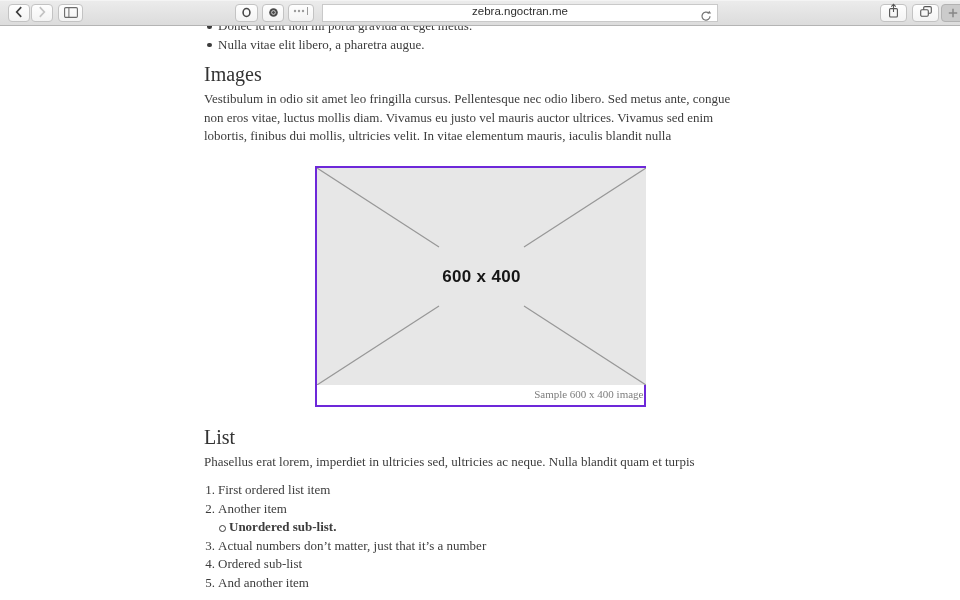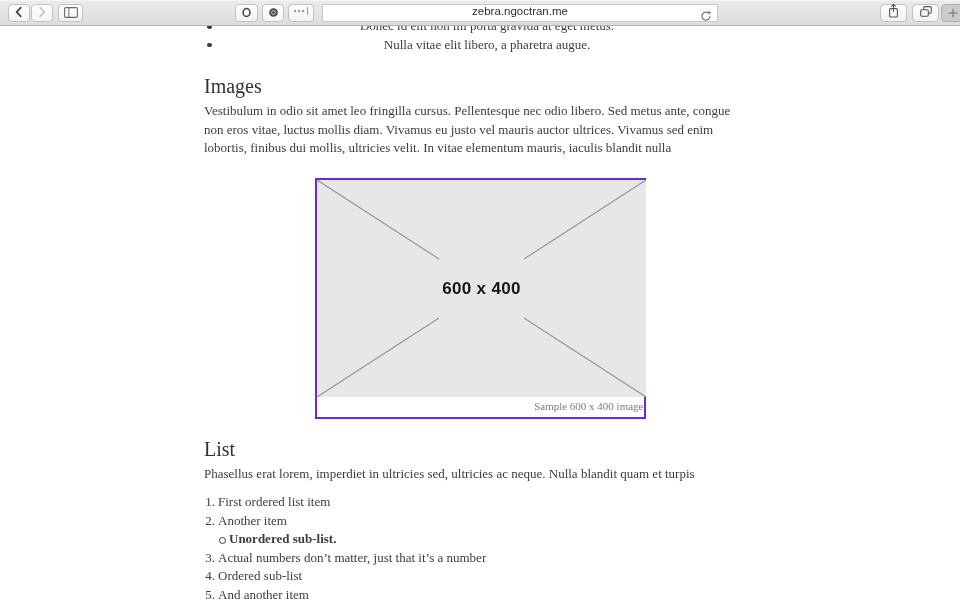--- a/index.html
+++ b/index.html
@@ -43,29 +43,29 @@
     overflow:hidden; background:#fff;
   }
   .content {
     width:552px; margin:-9px auto 0 auto;
     font-family:"Liberation Serif","DejaVu Serif",serif;
     font-size:13px; line-height:18.5px; color:#3c3c3c;
   }
   .content .line { white-space:nowrap; }
 
   ul.intro-list { list-style:none; }
-  ul.intro-list li { position:relative; padding-left:14px; white-space:nowrap;text-align:center; }
+  ul.intro-list li { position:relative; padding-left:14px; white-space:nowrap; }
   ul.intro-list li::before {
     content:""; position:absolute; left:3px; top:7px;
     width:4.5px; height:4.5px; border-radius:50%; background:#3c3c3c;
   }
 
   h2 {
     font-weight:400; font-size:20px; line-height:26px; color:#333;
-    margin:19px 0 3px;
+    margin:7px 0 3px;
   }
   h2.list-heading { margin-top:17px; }
 
   figure {
     display:block; width:331px; margin:20px auto 12px;
     border:2px solid #6d28d9; background:#fff;
   }
   figure svg { display:block; }
   figcaption {
     height:20px; line-height:19px; text-align:right;

